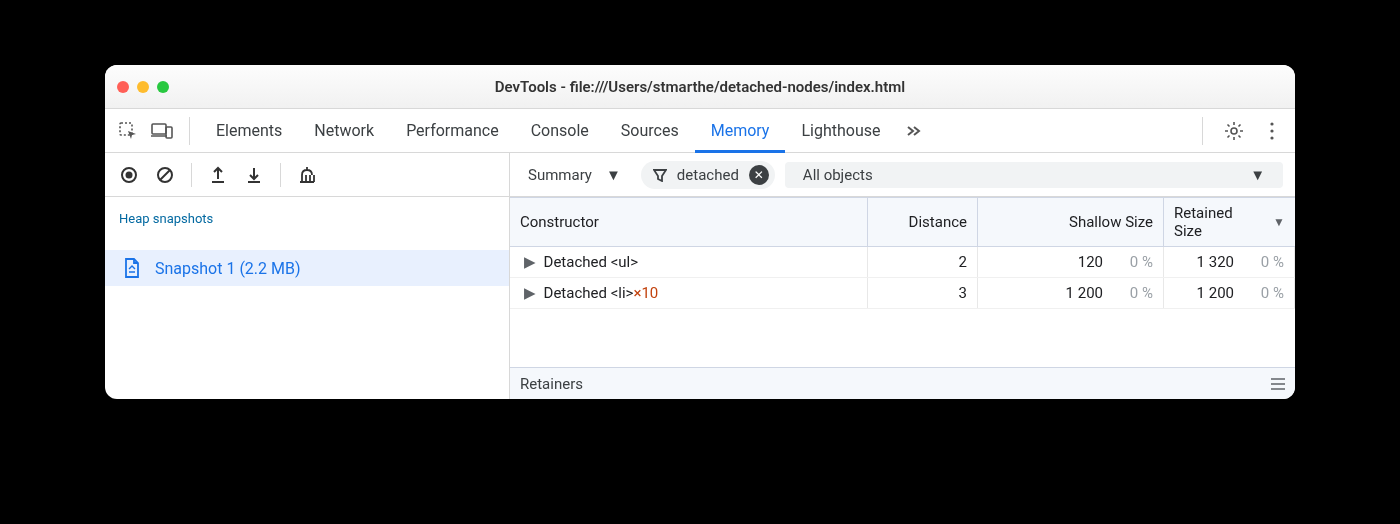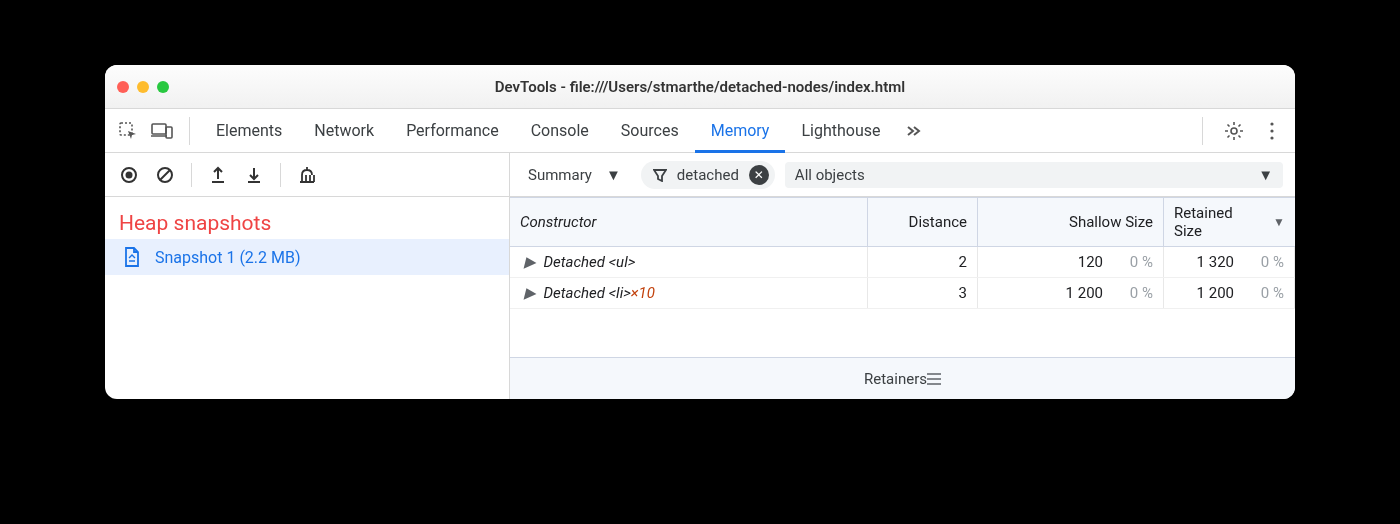--- a/index.html
+++ b/index.html
@@ -46,43 +46,43 @@
   .tab.active { color:#1a73e8; border-bottom:3px solid #1a73e8; padding-top:3px;}
   .tabbar .right { margin-left:auto; display:flex; align-items:center; gap:4px;}
   .overflow { color:#555; font-size:20px; padding:0 6px; cursor:pointer;}
   .divider-v { width:1px; height:28px; background:#d8d8d8; margin:0 10px;}
   .body { display:flex; height:246px;}
   .left { width:442px; border-right:1px solid #d8d8d8; display:flex; flex-direction:column;}
   .toolbar { height:44px; display:flex; align-items:center; border-bottom:1px solid #d8d8d8; padding:0 8px; gap:4px;}
   .tbtn { width:32px; height:32px; display:flex;align-items:center;justify-content:center;color:#444; cursor:pointer;}
   .tdiv { width:1px; height:24px; background:#d8d8d8; margin:0 6px;}
   .profiles-header { display:flex; align-items:center; gap:14px; padding:12px 18px; color:#3c4043; font-size:16px;}
-  .section-label { padding: 14px 14px 4px; font-size:21px; color:#ef4444;}
+  .section-label { padding: 14px 14px 24px; font-size:13px; color:#0369a1;}
   .snapshot-row { display:flex; align-items:center; gap:14px; padding:8px 18px; background:#e8f0fe; color:#1a73e8; font-size:16px; cursor:pointer;}
   .right-pane { flex:1; display:flex; flex-direction:column;}
   .filterbar { height:44px; display:flex; align-items:center; border-bottom:1px solid #d8d8d8; padding:0 8px; gap:10px;}
   .dropdown { display:flex; align-items:center; gap:14px; padding:4px 10px; cursor:pointer; border-radius:4px; color:#3c4043;}
   .chip { display:flex; align-items:center; gap:10px; background:#f1f3f4; border-radius:16px; padding:4px 6px 4px 12px; color:#3c4043;}
   .chip .x { width:20px;height:20px;border-radius:50%;background:#3c4043;color:#fff;display:flex;align-items:center;justify-content:center;font-size:12px;cursor:pointer;}
-  .allobj { flex:1; background:#f1f3f4; border-radius:4px; padding:4px 10px; display:flex; align-items:center; justify-content:space-between; cursor:pointer; color:#3c4043; margin-right:4px;}
+  .allobj { flex:1; background:#f1f3f4; border-radius:4px; padding:4px 18px; display:flex; align-items:center; justify-content:space-between; cursor:pointer; color:#3c4043; margin-right:4px;}
   .grid { flex:1; display:flex; flex-direction:column;}
   .hdrrow { display:flex; background:#f5f8fc; border-bottom:1px solid #cfd6e4; border-top:1px solid #cfd6e4;}
   .cell { padding:6px 10px; border-right:1px solid #cfd6e4; display:flex; align-items:center;}
   .cell:last-child{border-right:none;}
-  .col-c { flex:0 0 358px;font-style:italic;}
+  .col-c { flex:0 0 358px;}
   .col-d { flex:0 0 110px; justify-content:flex-end;}
   .col-s { flex:0 0 186px; justify-content:flex-end; gap:12px;}
   .col-r { flex:1; justify-content:flex-end; gap:12px;}
   .datarow { display:flex; border-bottom:1px solid #f0f0f0;}
   .datarow .cell { border-right:1px solid #e8e8e8;}
   .tri { display:inline-block; margin:0 8px 0 4px; color:#5f6368;}
   .dim { color:#c2410c; text-align:right;}
   .pct { color:#9aa0a6; width:38px; text-align:right;}
   .numv { width:60px; text-align:right;}
-  .retainers { height:42px; background:#f5f8fc; border-top:1px solid #cfd6e4; display:flex; align-items:center; justify-content:center; padding:0 10px; color:#3c4043;}
+  .retainers { height:32px; background:#f5f8fc; border-top:1px solid #cfd6e4; display:flex; align-items:center; justify-content:space-between; padding:0 10px; color:#3c4043;}
   .sort-ind { margin-left:8px; color:#5f6368; font-size:12px;}
   svg { display:block; }
 </style>
 </head>
 <body>
 
 <div class="window">
 
   <div class="titlebar">
     <div class="traffic">

